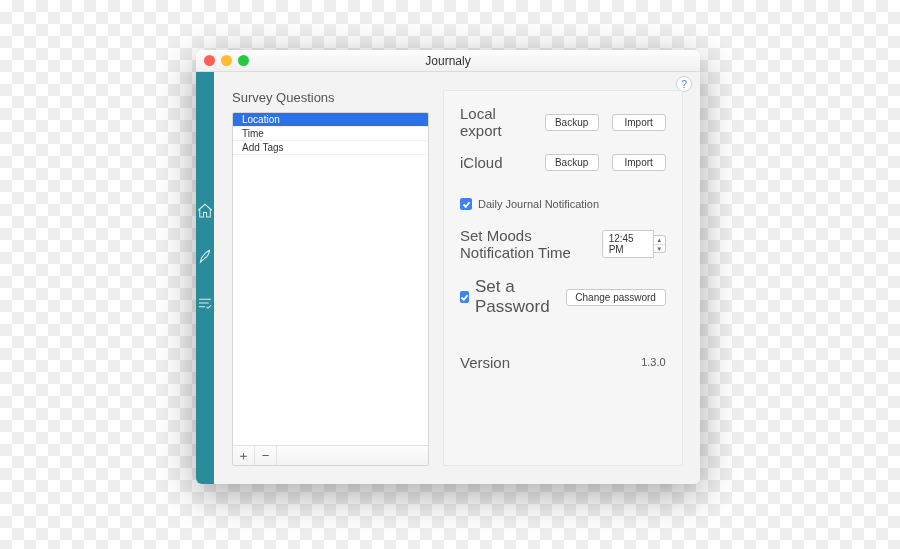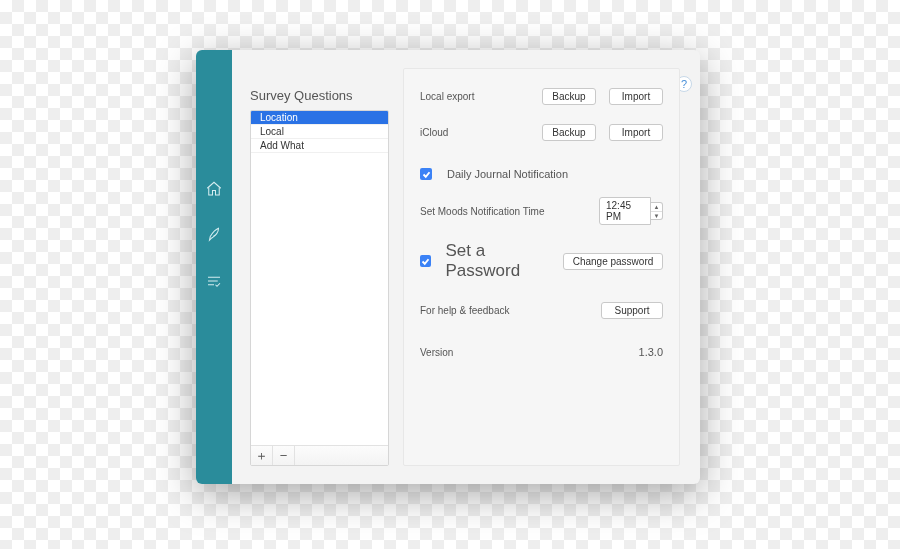--- a/index.html
+++ b/index.html
@@ -49,21 +49,21 @@
   .body { flex: 1; display: flex; position: relative; }
   .sidebar {
     width: 36px; background: #2a8c9b;
     display: flex; flex-direction: column; align-items: center;
     gap: 28px; padding-top: 130px;
   }
   .sicon { width: 18px; height: 18px; color: #d5edf0; }
   .sicon svg { width: 100%; height: 100%; stroke: currentColor; fill: none; stroke-width: 1.4; }
   .content { flex: 1; padding: 18px 20px 18px 18px; display: flex; gap: 14px; position: relative; }
   
-  .survey { width: 139px; display: flex; flex-direction: column; margin-top: 20px; }
+  .survey { width: 197px; display: flex; flex-direction: column; }
   .survey-title { font-size: 13px; color: #555; margin-bottom: 7px; }
   .listbox {
     flex: 1; background: #fff; border: 1px solid #d6d6d6;
     border-radius: 2px; overflow: hidden; display: flex; flex-direction: column;
   }
   .list { flex: 1; overflow: auto; }
   .row {
     padding: 1px 9px; font-size: 10px; color: #333;
     border-bottom: 1px solid #f0f0f0; cursor: default;
   }
@@ -78,29 +78,29 @@
     display: flex; align-items: center; justify-content: center;
     font-size: 13px; color: #555; cursor: pointer;
   }
   
   .settings {
     flex: 1; background: #f6f6f6; border: 1px solid #e7e7e7;
     border-radius: 2px; padding: 14px 16px;
     display: flex; flex-direction: column; gap: 0;
   }
   .srow { display: flex; align-items: center; min-height: 26px; margin-bottom: 10px; }
-  .slabel { flex: 1; font-size: 10px; color: #555; }
+  .slabel { flex: 1; font-size: 15px; color: #555; }
   .btn {
     background: #fff; border: 1px solid #c9c9c9; border-radius: 3px;
     font-size: 10px; color: #333; padding: 2px 0; width: 54px; text-align: center;
     margin-left: 13px; cursor: pointer;
   }
   .btn.wide { width: 100px; }
   .btn.med { width: 62px; }
-  .chk { display: flex; align-items: center; gap: 15px; }
+  .chk { display: flex; align-items: center; gap: 6px; }
   .chkbox {
     width: 12px; height: 12px; border-radius: 2px;
     background: #3b82f6; display: flex; align-items: center; justify-content: center;
   }
   .chkbox svg { width: 9px; height: 9px; stroke: #fff; stroke-width: 2.5; fill: none; }
   .timebox {
     display: flex; align-items: center; margin-left: 0;
   }
   .timefield {
     background: #fff; border: 1px solid #c9c9c9; border-radius: 3px 0 0 3px;
@@ -111,20 +111,28 @@
     border-radius: 0 3px 3px 0; background: #fff;
     display: flex; flex-direction: column;
   }
   .stepper div { flex: 1; font-size: 6px; color: #666; text-align: center; line-height: 8px; cursor: pointer; }
   .stepper div:first-child { border-bottom: 1px solid #e0e0e0; }
 </style>
 </head>
 <body>
 
 <div class="window">
+  <div class="titlebar">
+    <div class="traffic">
+      <div class="tdot tred"></div>
+      <div class="tdot tyel"></div>
+      <div class="tdot tgrn"></div>
+    </div>
+    <div class="title">Journaly</div>
+  </div>
   <div class="help">?</div>
 
   <div class="body">
     <div class="sidebar">
       <div class="sicon">
         <svg viewBox="0 0 24 24">
             <path d="M3 11 12 3l9 8"></path>
             <path d="M5 10v10h5v-6h4v6h5V10"></path>
           </svg>
       </div>
@@ -144,22 +152,22 @@
       </div>
     </div>
 
     <div class="content">
 
       <div class="survey">
         <div class="survey-title">Survey Questions</div>
         <div class="listbox">
           <div class="list">
             <div class="row sel">Location</div>
-            <div class="row">Local</div>
-            <div class="row">Add What</div>
+            <div class="row">Time</div>
+            <div class="row">Add Tags</div>
           </div>
           <div class="listfooter">
             <div class="lfbtn">＋</div>
             <div class="lfbtn">−</div>
           </div>
         </div>
       </div>
 
       <div class="settings">
         <div class="srow">
@@ -199,26 +207,22 @@
             <div class="chkbox">
                 <svg viewBox="0 0 12 12">
                   <polyline points="2 6 5 9 10 3"></polyline>
                 </svg>
               </div>
             <span style="font-size:17px;color:#555;">Set a Password</span>
           </div>
           <div class="btn wide">Change password</div>
         </div>
 
-        <div class="srow" style="margin-top:6px;">
-          <div class="slabel">For help &amp; feedback</div>
-          <div class="btn med">Support</div>
-        </div>
-
-        <div class="srow" style="margin-top:6px;">
+
+        <div class="srow" style="margin-top:22px;">
           <div class="slabel">Version</div>
           <div style="font-size:11px;color:#555;width:112px;text-align:right;">1.3.0</div>
         </div>
       </div>
 
     </div>
   </div>
 </div>
 
 </body></html>

